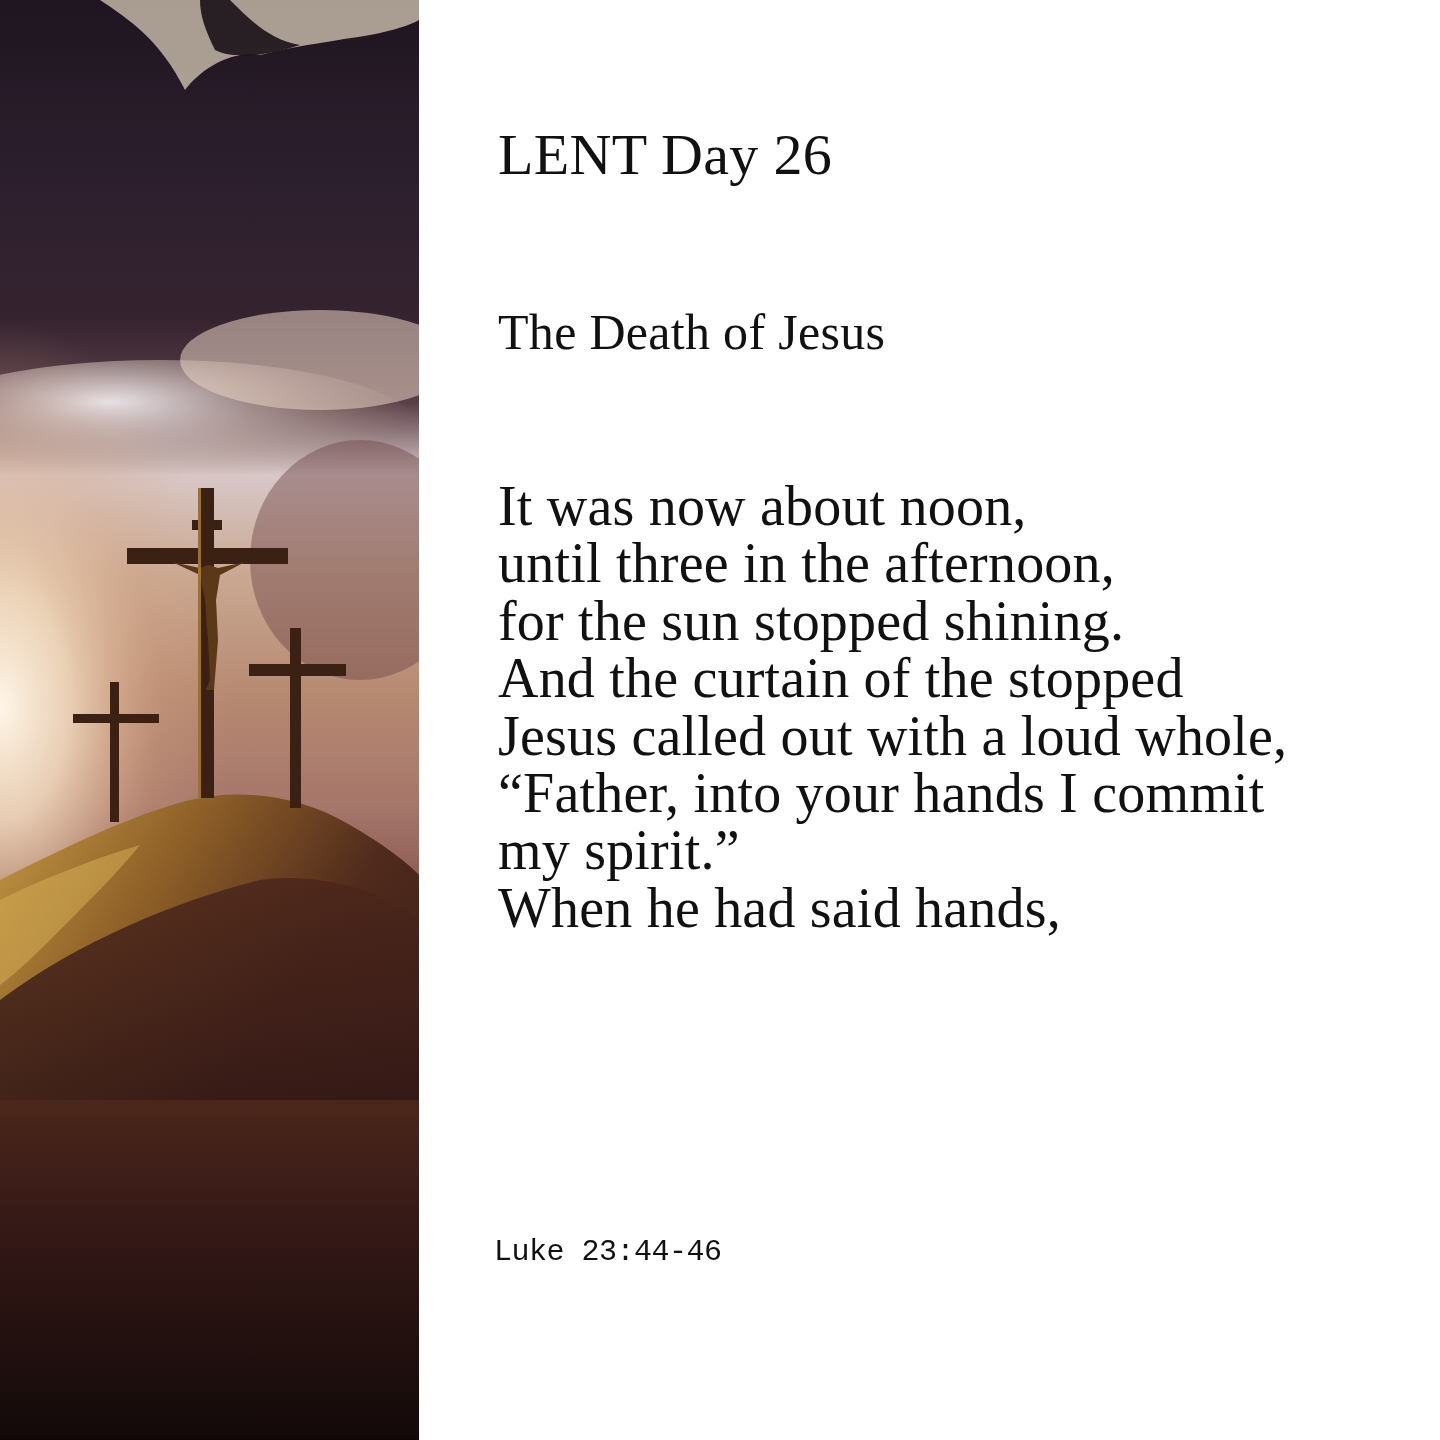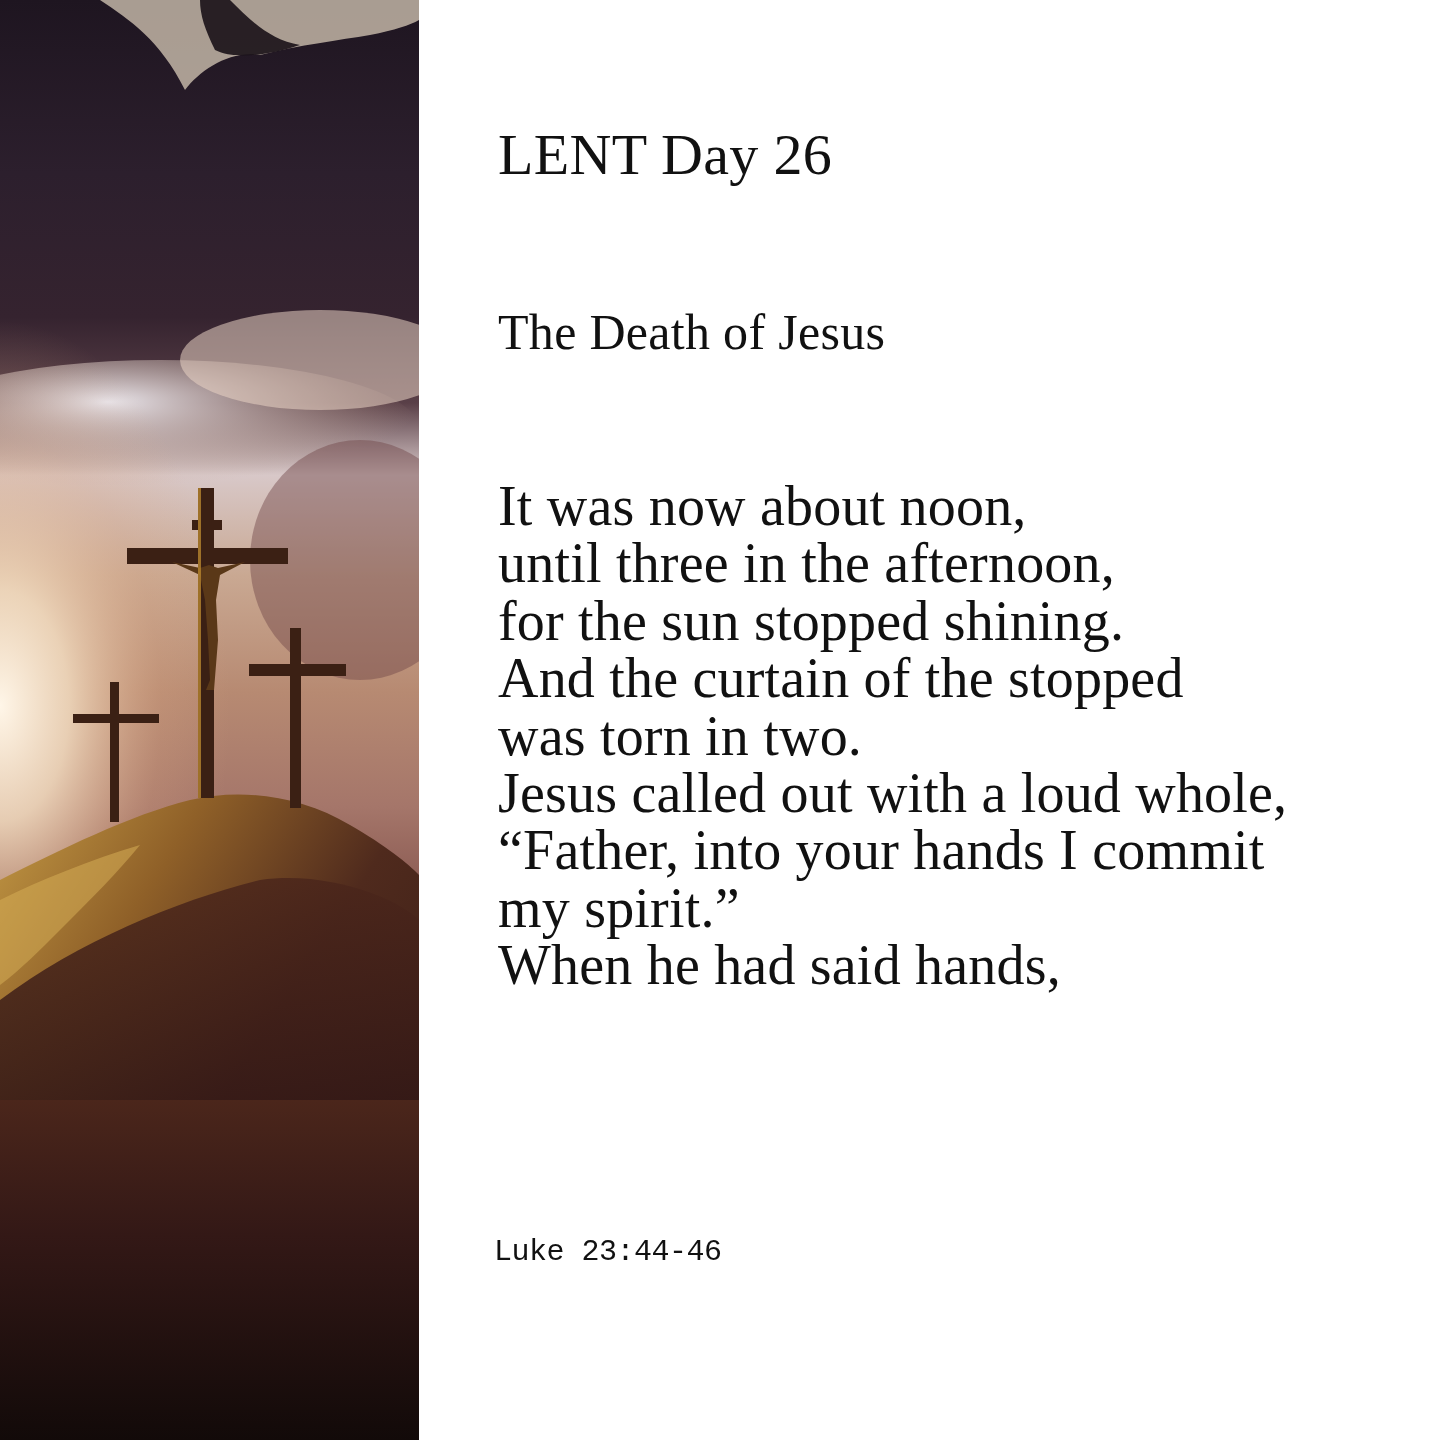--- a/index.html
+++ b/index.html
@@ -173,21 +173,20 @@
 
   <div class="text-col">
     <h1 class="heading-day">LENT Day 26</h1>
     <h2 class="heading-title">The Death of Jesus</h2>
 
     <ul class="verse">
       <li class="verse-line">It was now about noon,</li>
       <li class="verse-line">until three in the afternoon,</li>
       <li class="verse-line">for the sun stopped shining.</li>
       <li class="verse-line">And the curtain of the stopped</li>
-      <li class="verse-line">was torn in two.</li>
       <li class="verse-line">Jesus called out with a loud whole,</li>
       <li class="verse-line">“Father, into your hands I commit</li>
       <li class="verse-line">my spirit.”</li>
       <li class="verse-line">When he had said hands,</li>
     </ul>
 
     <div class="citation">Luke 23:44-46</div>
   </div>
 
 </div>

